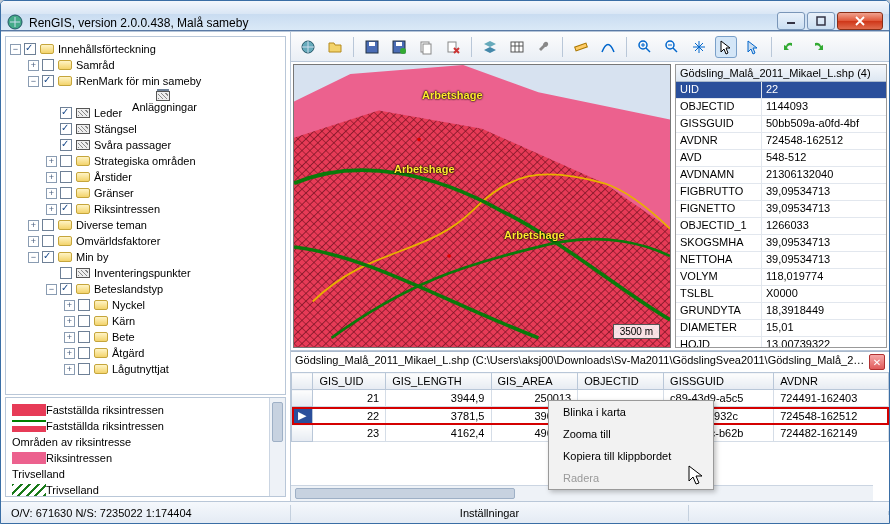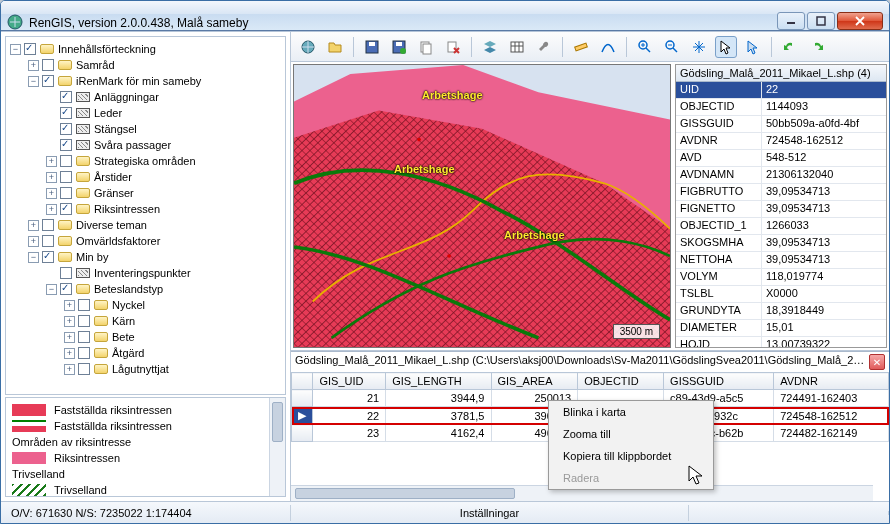--- a/index.html
+++ b/index.html
@@ -18,21 +18,21 @@
 .treeitem{display:flex;align-items:center;height:16px;white-space:nowrap}
 .exp{width:11px;height:11px;border:1px solid #8a9cb2;background:#fff;margin-right:3px;display:flex;align-items:center;justify-content:center;font-size:9px;line-height:9px;color:#4a6080}
 .exp.blank{border:none;background:transparent}
 .chk{width:12px;height:12px;border:1px solid #6e8096;background:#fff;margin-right:3px;position:relative}
 .chk.on::after{content:"✓";position:absolute;top:-2px;left:0;font-size:10px;color:#1a4a8a}
 .ticon{width:16px;height:14px;margin-right:3px;display:flex;align-items:center;justify-content:center}
 .folder{background:linear-gradient(#fff4c5,#f3d36b);border:1px solid #c5a53b;border-radius:2px;width:14px;height:10px}
 .sym{border:1px solid #555;width:14px;height:10px;background:#eee;position:relative}
 .sym::before{content:"";position:absolute;inset:1px;background:repeating-linear-gradient(45deg,#888 0,#888 1px,transparent 1px,transparent 3px)}
 .legend{border:1px solid #b9c7d8;margin:0 4px 4px 4px;padding:4px 6px;height:100px;overflow:auto;background:#fff;position:relative}
-.legrow{display:flex;align-items:center;height:16px;gap:8px}
+.legrow{display:flex;align-items:center;height:16px;gap:0}
 .swatch{width:34px;height:12px}
 .riks{background:#e73b57}
 .riks2{background:repeating-linear-gradient(0deg,#e73b57 0,#e73b57 6px,transparent 6px,transparent 12px),#fff;border-top:2px solid green}
 .omr{background:#ec618e}
 .triv{background:repeating-linear-gradient(135deg,#1a7a1a 0,#1a7a1a 2px,transparent 2px,transparent 6px)}
 .rightpanel{flex:1;display:flex;flex-direction:column;overflow:hidden}
 .toolbar{height:30px;display:flex;align-items:center;gap:5px;padding:2px 6px;background:linear-gradient(#fdfdfd,#e9eef5);border-bottom:1px solid #b9c7d8}
 .tbtn{width:22px;height:22px;border:1px solid transparent;border-radius:3px;display:flex;align-items:center;justify-content:center}
 .tbtn.active{border-color:#7aa0c9;background:#d4e6f7}
 .tsep{width:1px;height:20px;background:#b9c7d8;margin:0 2px}
@@ -120,21 +120,21 @@
               <span>Samråd</span>
             </div>
             <div class="treeitem" style="padding-left: 20px;">
               <span class="exp">−</span>
               <span class="chk on"></span>
               <span class="ticon">
                 <span class="folder"></span>
               </span>
               <span>iRenMark för min sameby</span>
             </div>
-            <div class="treeitem" style="padding-left: 38px;">
+            <div class="treeitem" style="padding-left: 38px; flex-direction: column;">
               <span class="exp blank"></span>
               <span class="chk on"></span>
               <span class="ticon">
                 <span class="sym"></span>
               </span>
               <span>Anläggningar</span>
             </div>
             <div class="treeitem" style="padding-left: 38px;">
               <span class="exp blank"></span>
               <span class="chk on"></span>

